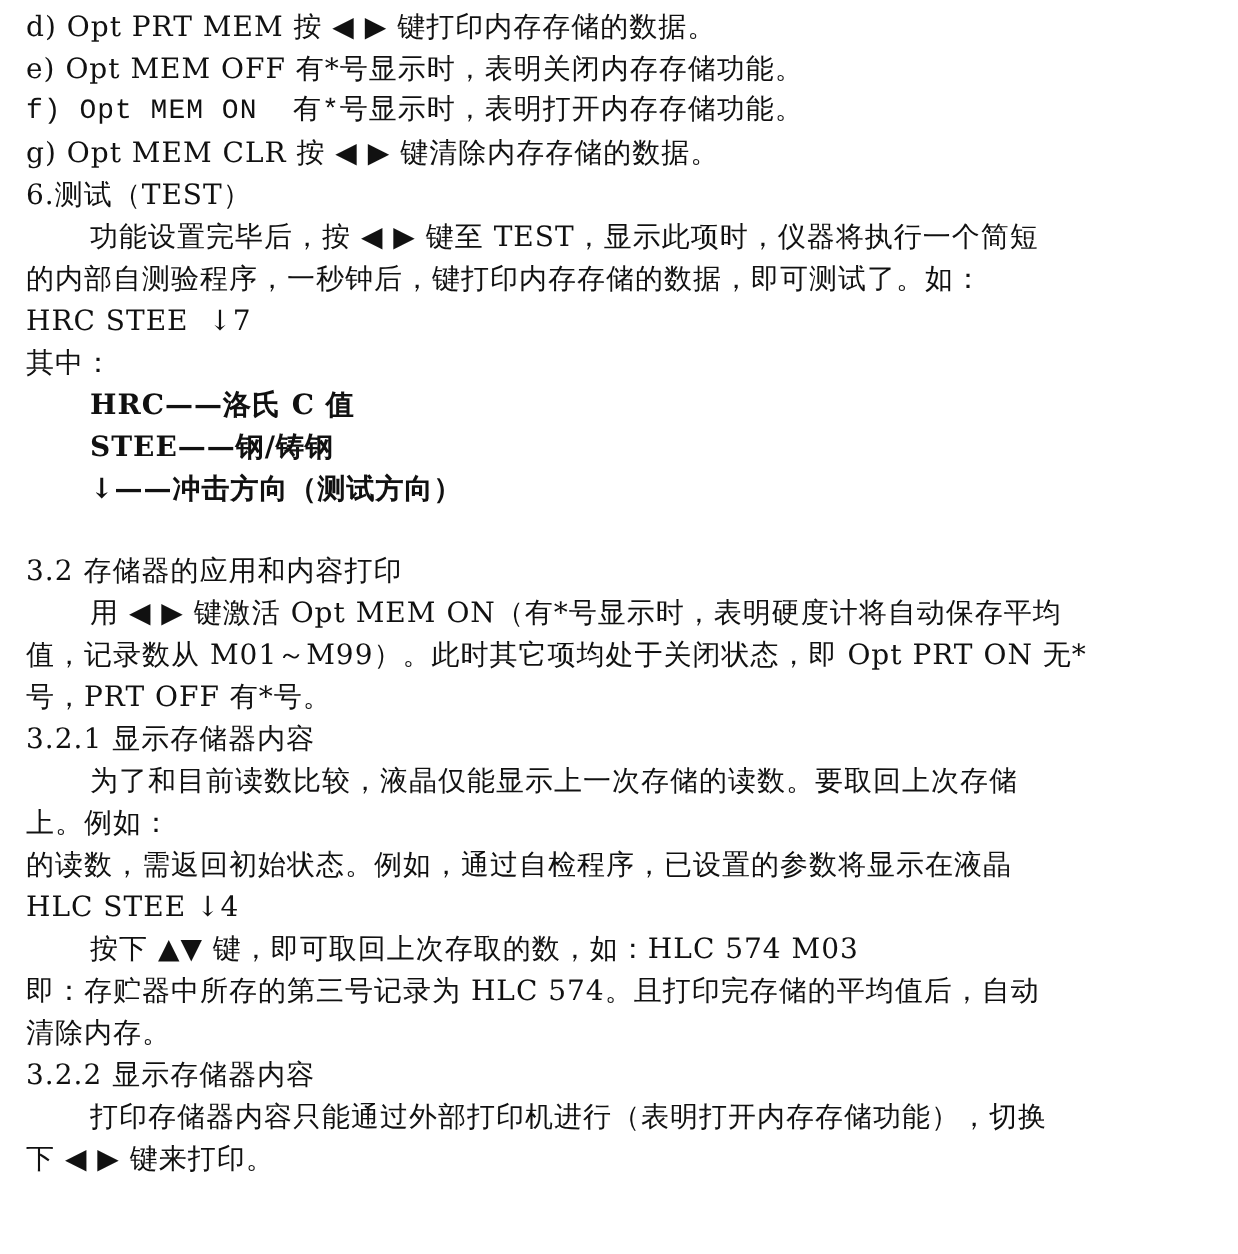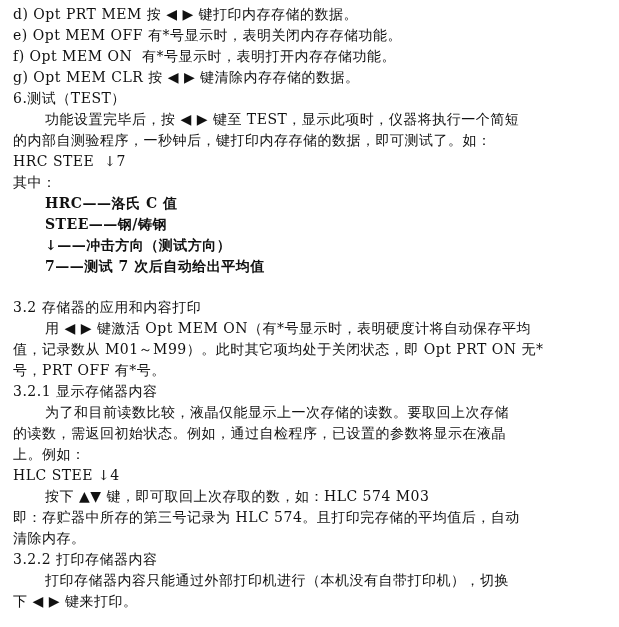--- a/index.html
+++ b/index.html
@@ -16,40 +16,39 @@
   .indent1 { padding-left: 32px; }
   .indent2 { padding-left: 32px; font-weight: bold; }
   .blank { height: 20px; }
 </style>
 </head>
 <body>
 
 <div class="page">
   <div class="line">d) Opt PRT MEM 按 ◀ ▶ 键打印内存存储的数据。</div>
   <div class="line">e) Opt MEM OFF 有*号显示时，表明关闭内存存储功能。</div>
-  <div class="line" style="white-space:pre;">f) Opt MEM ON  有*号显示时，表明打开内存存储功能。</div>
+  <div class="line" style="white-space:pre;font-family:Liberation Mono, monospace;">f) Opt MEM ON  有*号显示时，表明打开内存存储功能。</div>
   <div class="line">g) Opt MEM CLR 按 ◀ ▶ 键清除内存存储的数据。</div>
   <div class="line">6.测试（TEST）</div>
   <div class="line indent1">功能设置完毕后，按 ◀ ▶ 键至 TEST，显示此项时，仪器将执行一个简短</div>
   <div class="line">的内部自测验程序，一秒钟后，键打印内存存储的数据，即可测试了。如：</div>
   <div class="line" style="white-space:pre;">HRC STEE  ↓7</div>
   <div class="line">其中：</div>
   <div class="line indent2">HRC——洛氏 C 值</div>
   <div class="line indent2">STEE——钢/铸钢</div>
   <div class="line indent2">↓——冲击方向（测试方向）</div>
-  <div class="line indent2">7——测试 7 次后自动给出平均值</div>
   <div class="blank"></div>
   <div class="line">3.2 存储器的应用和内容打印</div>
   <div class="line indent1">用 ◀ ▶ 键激活 Opt MEM ON（有*号显示时，表明硬度计将自动保存平均</div>
   <div class="line">值，记录数从 M01～M99）。此时其它项均处于关闭状态，即 Opt PRT ON 无*</div>
   <div class="line">号，PRT OFF 有*号。</div>
   <div class="line">3.2.1 显示存储器内容</div>
   <div class="line indent1">为了和目前读数比较，液晶仅能显示上一次存储的读数。要取回上次存储</div>
+  <div class="line">上。例如：</div>
   <div class="line">的读数，需返回初始状态。例如，通过自检程序，已设置的参数将显示在液晶</div>
-  <div class="line">上。例如：</div>
   <div class="line">HLC STEE ↓4</div>
   <div class="line indent1">按下 ▲▼ 键，即可取回上次存取的数，如：HLC 574 M03</div>
   <div class="line">即：存贮器中所存的第三号记录为 HLC 574。且打印完存储的平均值后，自动</div>
   <div class="line">清除内存。</div>
-  <div class="line">3.2.2 打印存储器内容</div>
-  <div class="line indent1">打印存储器内容只能通过外部打印机进行（本机没有自带打印机），切换</div>
+  <div class="line">3.2.2 显示存储器内容</div>
+  <div class="line indent1">打印存储器内容只能通过外部打印机进行（表明打开内存存储功能），切换</div>
   <div class="line">下 ◀ ▶ 键来打印。</div>
 </div>
 
 </body></html>

